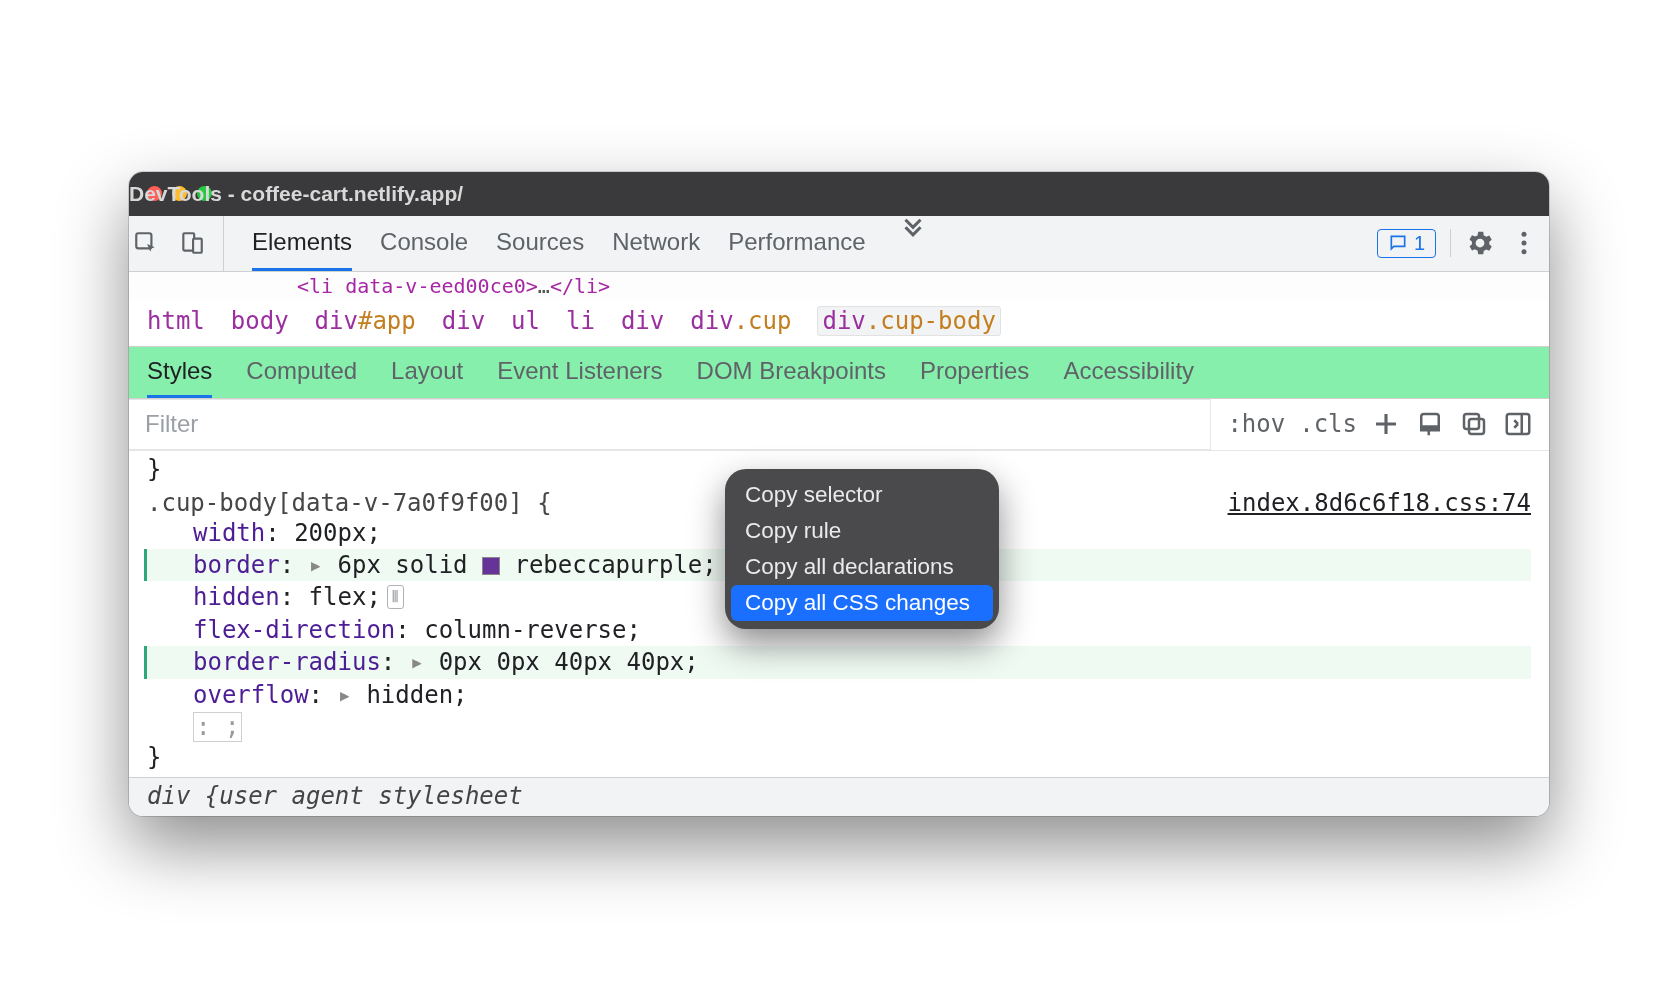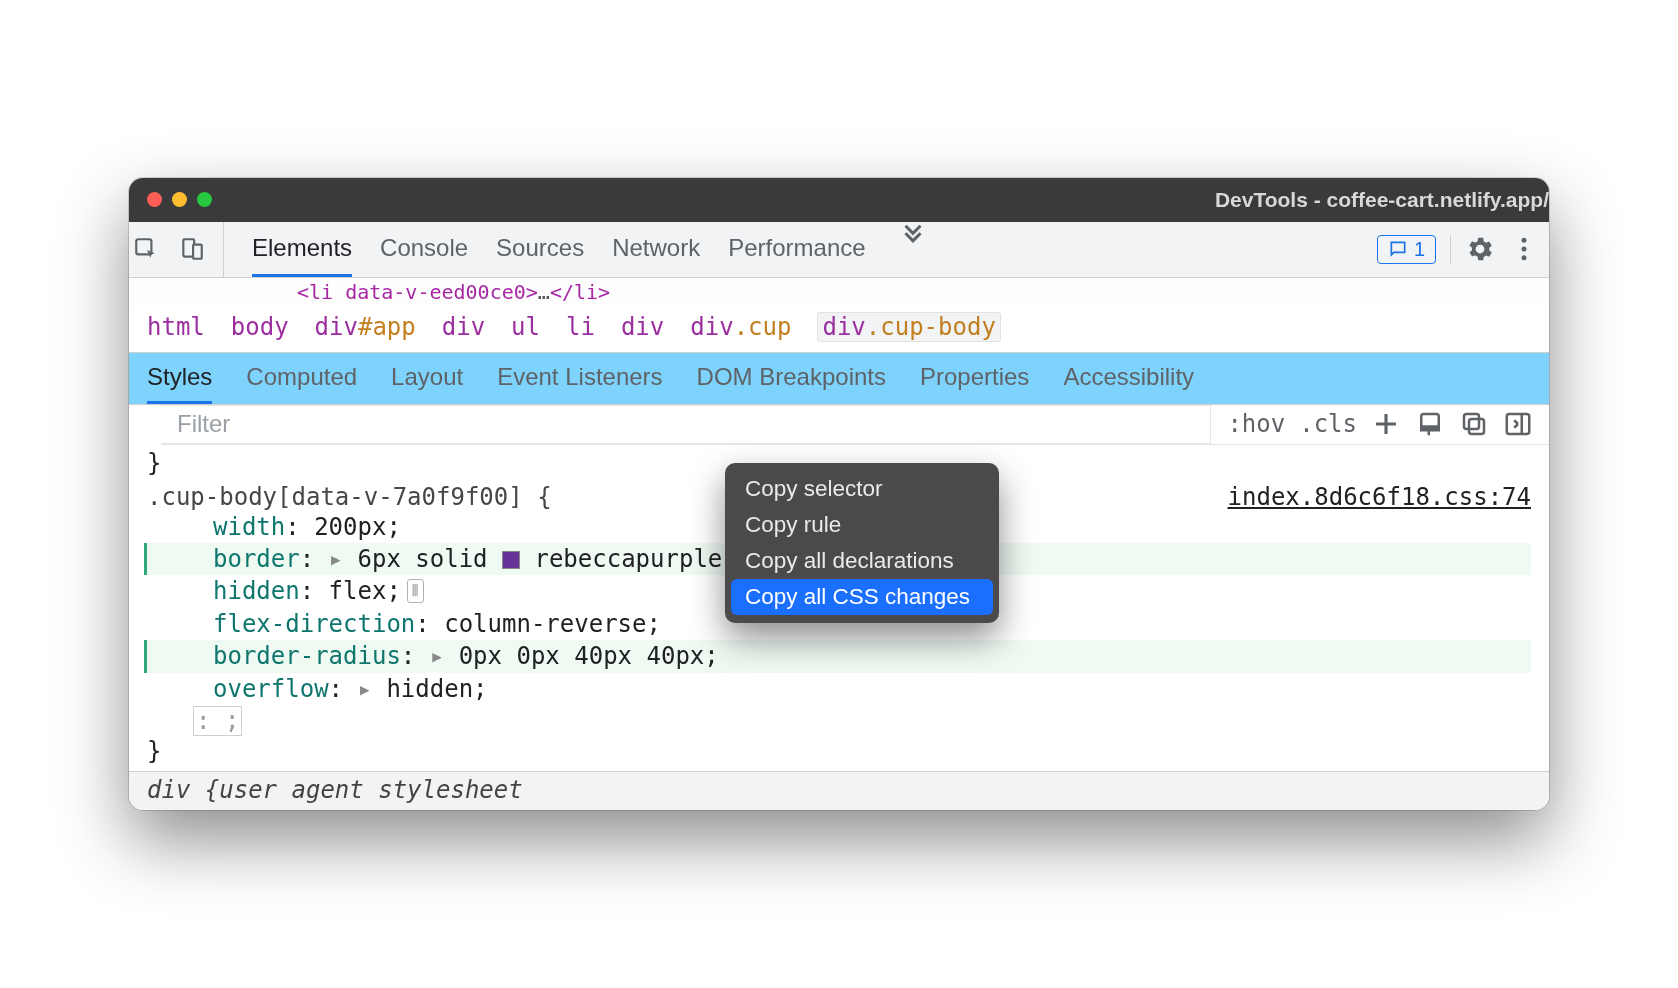--- a/index.html
+++ b/index.html
@@ -31,22 +31,22 @@
     padding: 0 18px;
     position: relative;
   }
   .traffic { display: flex; gap: 10px; }
   .traffic .dot { width: 15px; height: 15px; border-radius: 50%; }
   .dot.red { background:#ff5f57; }
   .dot.yellow { background:#febc2e; }
   .dot.green { background:#28c840; }
   .titlebar-title {
     position:absolute;
-    left:10px; right:0;
-    text-align:right;
+    left:0; right:0;
+    text-align:left;
     color:#d8d8d8;
     font-weight:600;
     font-size:21px;
     pointer-events:none;
   }
 
   
   .toolbar {
     display:flex;
     align-items:center;
@@ -100,32 +100,31 @@
   .crumbs span { cursor:pointer; }
   .crumbs .cls { color:#c27e1f; }
   .crumbs .sel { background:#f1f3f4; border:1px solid #e2e2e2; padding:0 4px; border-radius:3px; }
 
   
   .subtabs {
     display:flex; align-items:center; gap:34px;
     padding:0 18px; height:52px;
     font-size:24px; color:#5f6368;
     border-bottom:1px solid #d0d0d0;
-    background:#7dd3fc;
+    background:#86efac;
   }
   .subtab { display:flex; align-items:center; height:100%; border-bottom:3px solid transparent; cursor:pointer; }
   .subtab.active { color:#202124; font-weight:500; border-bottom-color:#1a73e8; }
 
   
   .filterbar {
     display:flex; align-items:center;
-    height:40px;
+    height:52px;
     border-bottom:1px solid #e6e6e6;
     background:#fff;
-    margin-left:32px;
   }
   .filter-input {
     flex:1 1 auto;
     height:100%;
     font-size:24px;
     color:#9aa0a6;
     padding:0 16px;
     display:flex; align-items:center;
     border-right:1px solid #e6e6e6;
     background:#fff;
@@ -148,21 +147,21 @@
     background:#fff;
   }
   .brace-row { color:#202124; }
   .rule-header { display:flex; justify-content:space-between; align-items:baseline; margin-top:6px; }
   .selector { color:#464646; }
   .selector .attrsel { color:#464646; }
   .source-link { margin-left:auto; color:#202124; text-decoration:underline; font-size:24px; cursor:pointer; }
   .decls { padding-left:46px; }
   .decl { line-height:1.35; }
   .decl.hl { background:#effaf3; border-left:3px solid #2ea879; margin-left:-49px; padding-left:46px; }
-  .prop { color:#0f766e;margin-left:20px; }
+  .prop { color:#4c1d95; }
   .colon { color:#202124; }
   .val { color:#202124; }
   .triangle { color:#888; }
   .swatch { display:inline-block; width:18px; height:18px; vertical-align:-2px; border:1px solid #888; background:#663399; }
   .flex-badge { display:inline-block; border:1.5px solid #aeb1b5; border-radius:3px; padding:0 4px; font-size:16px; color:#8a8d91; vertical-align:3px; margin-left:6px; }
   .empty-decl { border:1px solid #cfcfcf; padding:0 2px; color:#999; }
 
   
   .ua-row {
     display:flex; justify-content:flex-start; align-items:center;
@@ -173,21 +172,21 @@
     padding:4px 18px 6px 18px;
   }
 
   
   .ctxmenu {
     position:absolute;
     left:596px;
     top:18px;
     width:274px;
     background:#4a4a4c;
-    border-radius:10px;
+    border-radius:21px;
     padding:8px 6px;
     box-shadow:0 15px 35px rgba(0,0,0,0.45);
     color:#eaeaea;
     font-family:-apple-system,"Helvetica Neue",Arial,sans-serif;
     font-size:22.5px;
     z-index:20;
   }
   .ctxmenu .mi { padding:5px 14px; border-radius:6px; cursor:pointer; white-space:nowrap; }
   .ctxmenu .mi.hot { background:#1a6fff; color:#ffffff; }
 </style>

